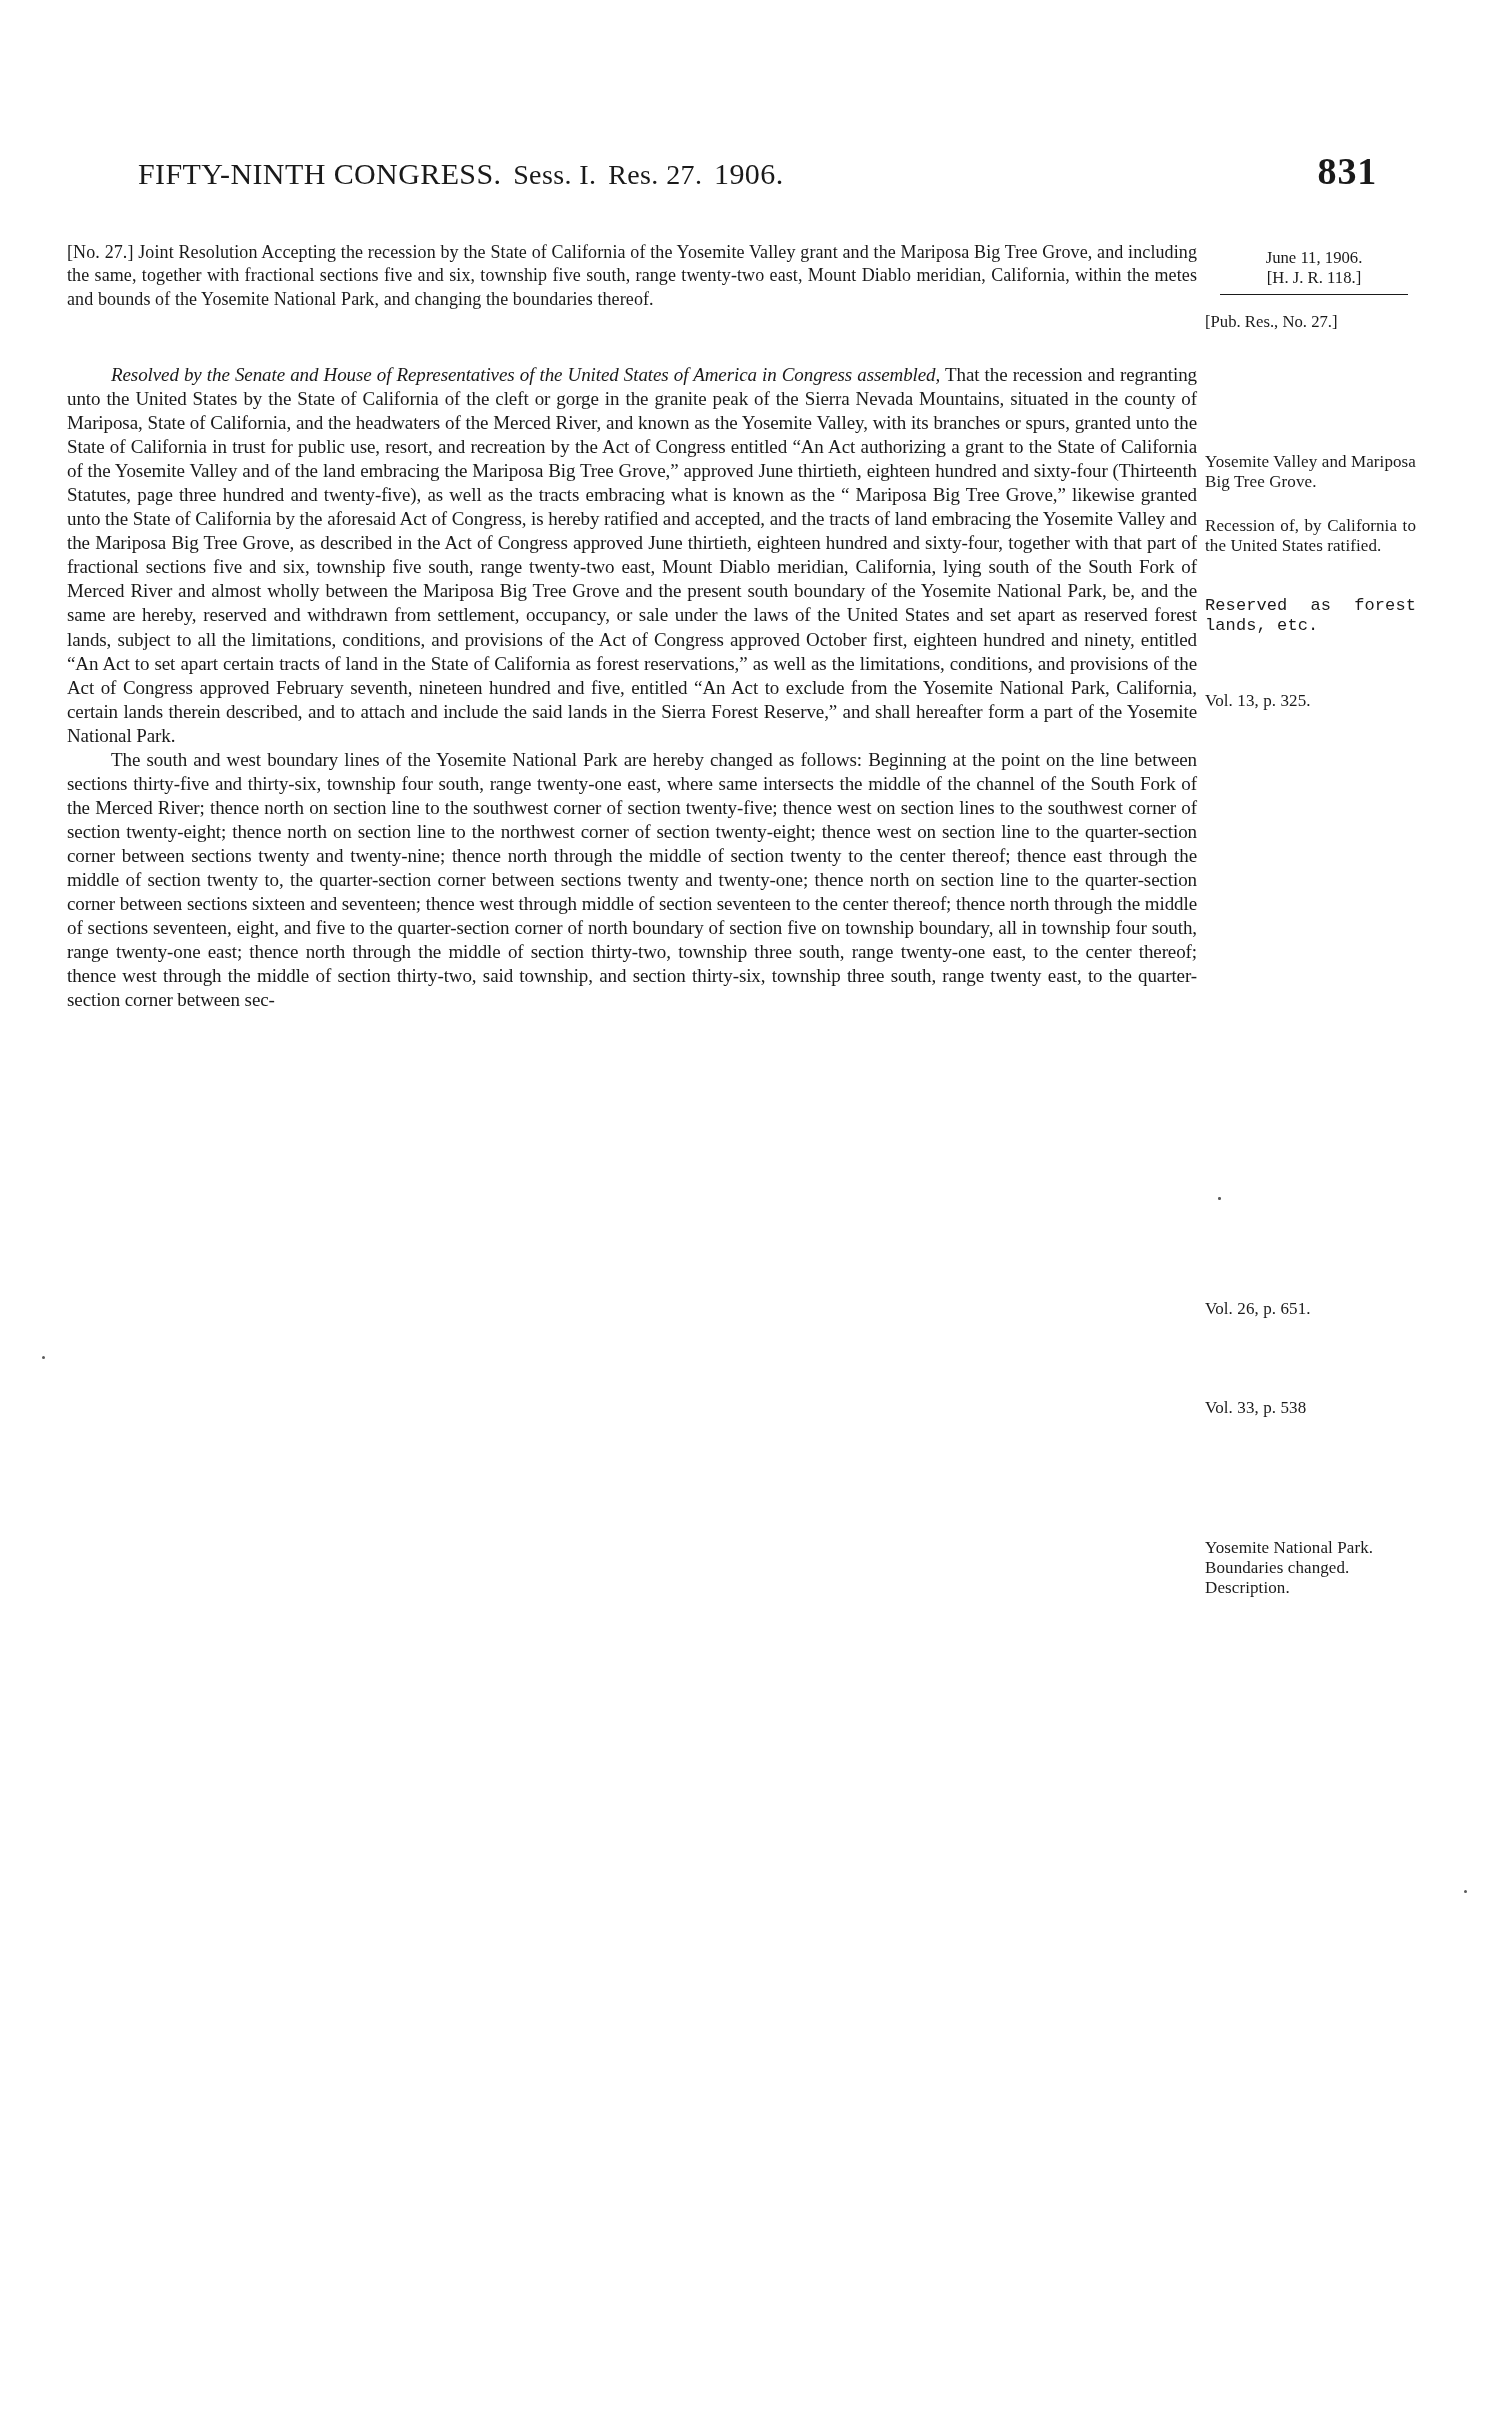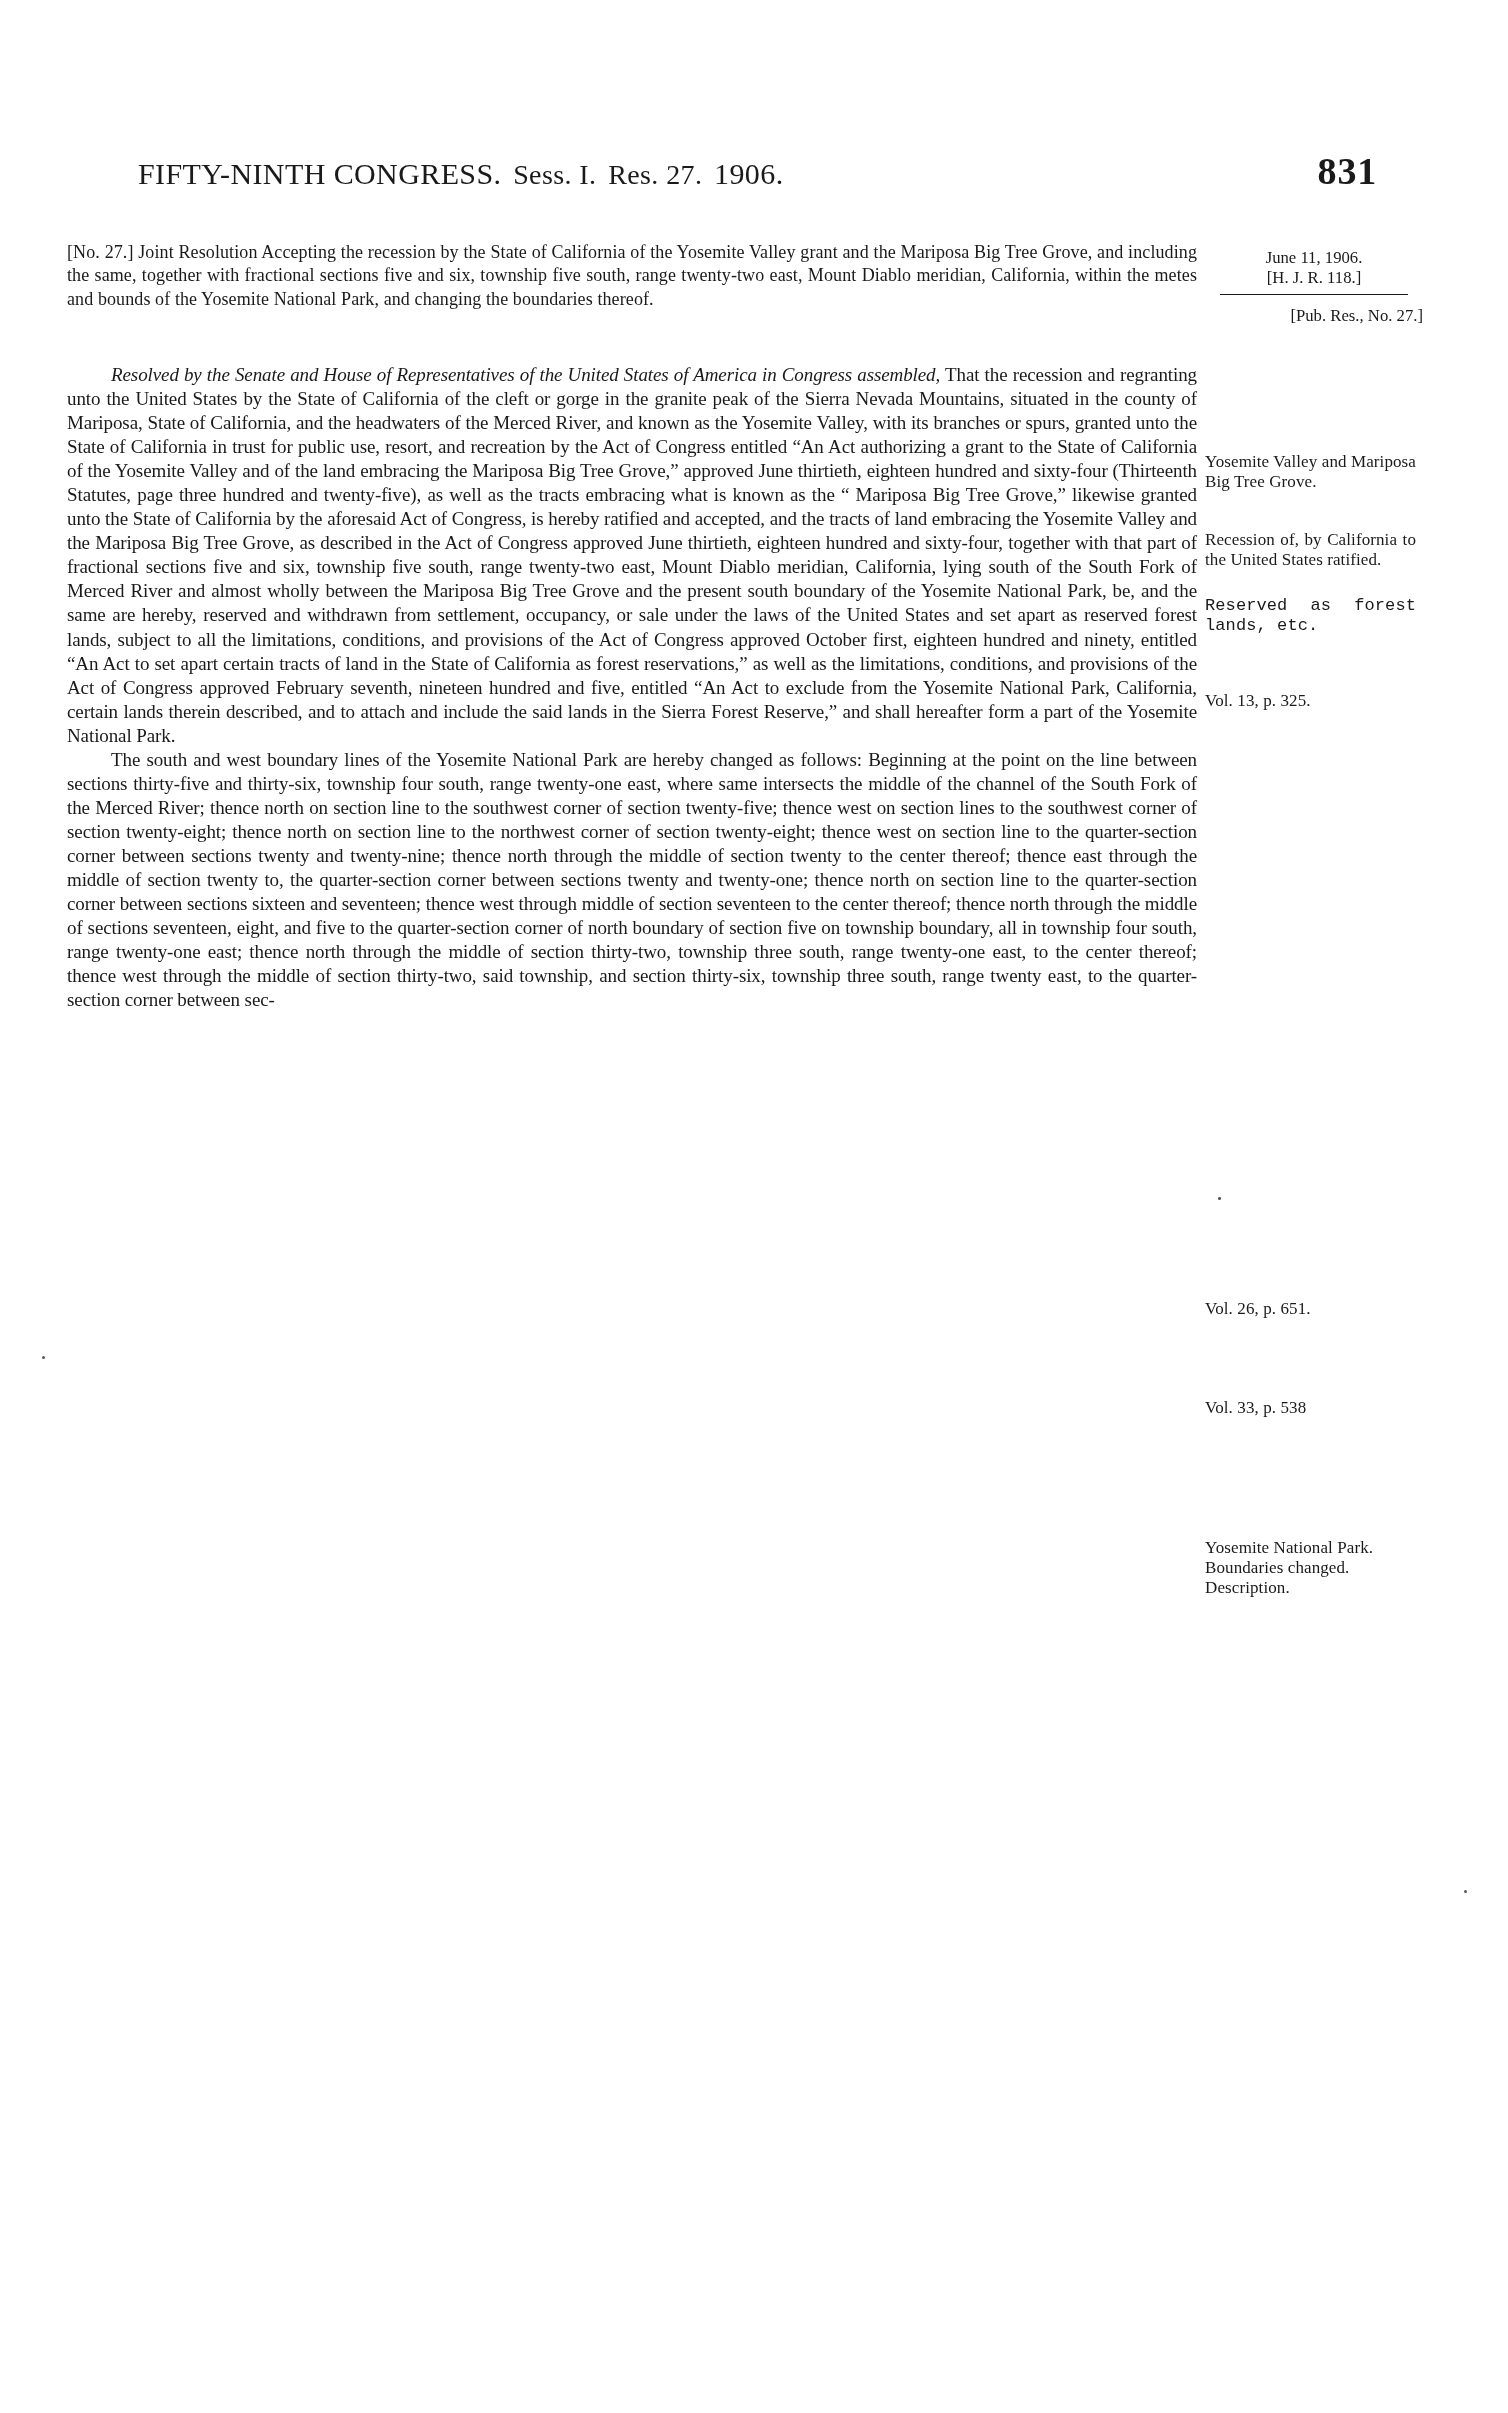--- a/index.html
+++ b/index.html
@@ -76,22 +76,22 @@
     text-align: center;
     font-size: 16.7px;
     line-height: 1.22;
   }
   .date-block .rule {
     border-bottom: 1.7px solid #1a1a1a;
     margin: 5px 15px 5.9px 15px;
   }
   .pub-res {
     font-size: 16.7px;
-    text-align: right;
-    margin-top: 11px;
+    text-align: left;
+    margin-top: 17px;
   }
 
   
   .restext {
     margin-top: 52px;
     font-size: 19px;
     line-height: 1.265;
     text-align: justify;
     text-align-last: left;
     letter-spacing: -0.1px;
@@ -108,21 +108,21 @@
     width: 211px;
     font-size: 17px;
     line-height: 1.17;
     letter-spacing: 0.1px;
   }
   .sidenote.spread {
     text-align: justify;
     text-align-last: left;
   }
   .sn-1 { top: 452px; }
-  .sn-2 { top: 516px; margin-top: 14px; }
+  .sn-2 { top: 516px; }
   .sn-3 { top: 596px; font-family: Liberation Mono, monospace; }
   .sn-4 { top: 691px; }
   .sn-5 { top: 1299px; }
   .sn-6 { top: 1398px; }
   .sn-7 { top: 1538px; }
 
   .speck {
     position: absolute;
     width: 3.3px; height: 3.3px;
     background: #5a5a5a;

